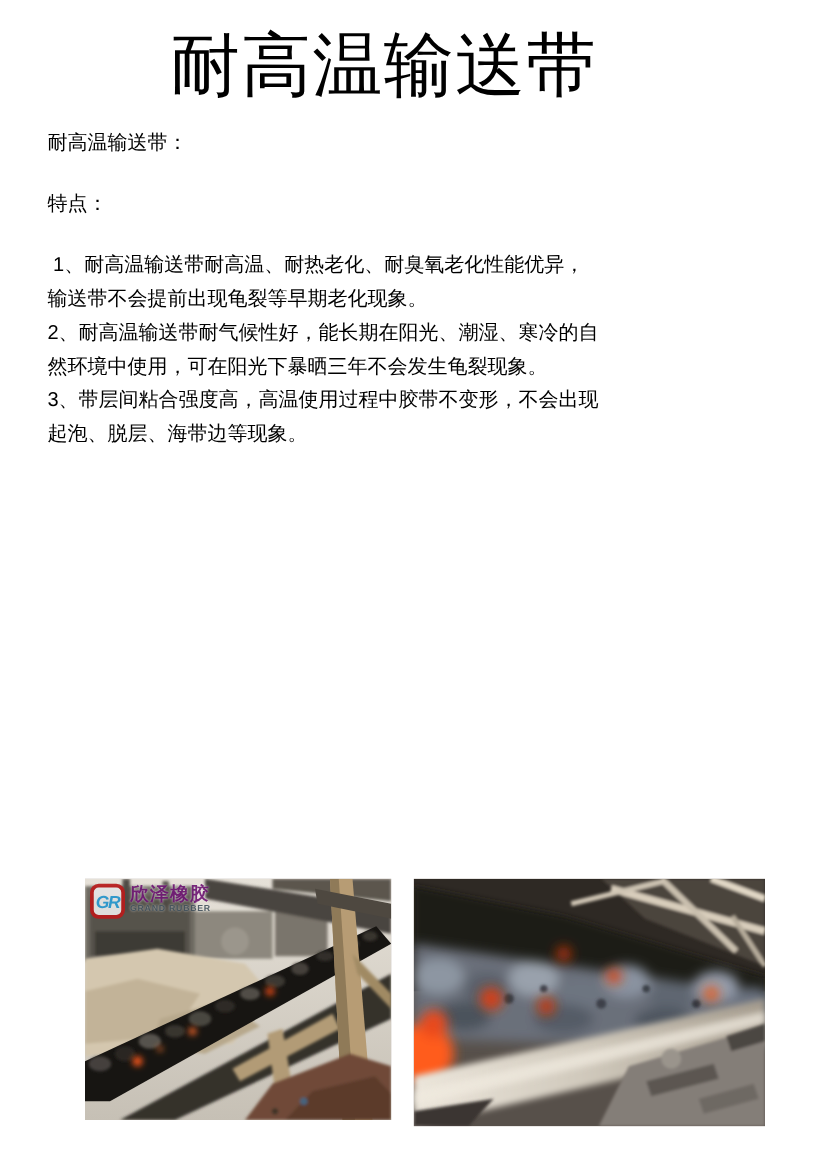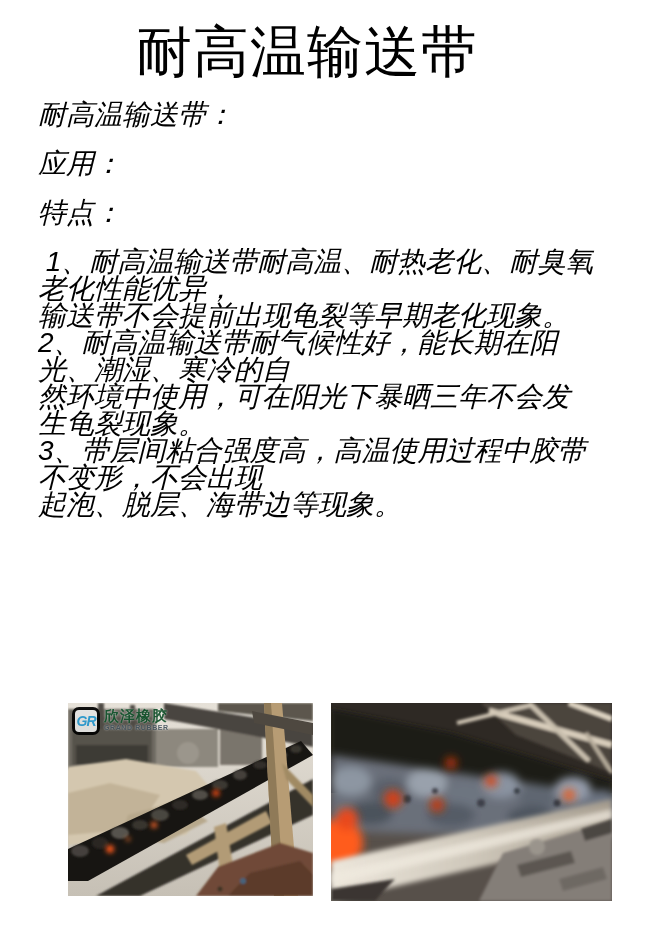--- a/index.html
+++ b/index.html
@@ -16,23 +16,22 @@
     margin: 14px 0 11px 0;
     text-align: center;
     font-size: 56px;
     line-height: 76px;
     font-weight: 400;
     letter-spacing: 1px;
     white-space: nowrap;
   }
   .body-text {
     padding: 0 20px 0 38px;
-    font-size: 28px;
+    font-size: 16px;
     line-height: 27px;
-    font-style: italic;
   }
   .para { margin: 0 0 22px 0; }
   .prewrap { white-space: pre-wrap; }
   .feature { margin: 0; }
   .images-row {
     position: absolute;
     top: 703px;
     left: 68px;
     display: flex;
     gap: 18px;
@@ -48,49 +47,48 @@
     left: 4px;
     display: flex;
     align-items: flex-start;
     gap: 4px;
     opacity: 0.92;
   }
   .logo-badge {
     width: 28px; height: 28px;
     box-sizing: border-box;
     background: rgba(255,255,255,0.88);
-    border: 3px solid #000000;
+    border: 3px solid #b91c1c;
     border-radius: 7px;
     display: flex; align-items: center; justify-content: center;
     font-weight: 700; font-style: italic;
     font-size: 14px; color: #2d9fd6;
     letter-spacing: -1px;
   }
   .logo-text { display: flex; flex-direction: column; }
   .logo-cn {
     font-size: 15px; line-height: 17px;
-    color: #14532d; font-weight: 700; letter-spacing: 1px;
+    color: #701a75; font-weight: 700; letter-spacing: 1px;
     text-shadow: 0 0 2px rgba(255,255,255,0.8);
   }
   .logo-en {
     font-size: 7px; line-height: 8px;
     color: #46555f; letter-spacing: 0.6px; font-weight: 700;
     text-shadow: 0 0 2px rgba(255,255,255,0.7);
   }
 </style>
 </head>
 <body>
 
 <div class="page">
 
   <h1 class="title">耐高温输送带</h1>
 
   <div class="body-text">
     <p class="para">耐高温输送带：</p>
-    <p class="para">应用：</p>
     <p class="para">特点：</p>
     <div>
       <p class="para prewrap feature"> 1、耐高温输送带耐高温、耐热老化、耐臭氧老化性能优异，
 输送带不会提前出现龟裂等早期老化现象。</p>
       <p class="para prewrap feature">2、耐高温输送带耐气候性好，能长期在阳光、潮湿、寒冷的自
 然环境中使用，可在阳光下暴晒三年不会发生龟裂现象。</p>
       <p class="para prewrap feature">3、带层间粘合强度高，高温使用过程中胶带不变形，不会出现
 起泡、脱层、海带边等现象。</p>
     </div>
   </div>

